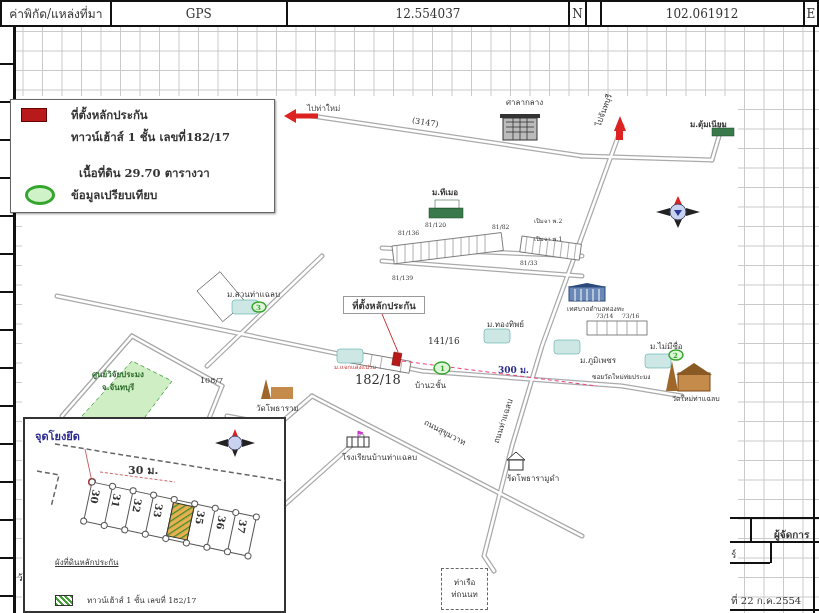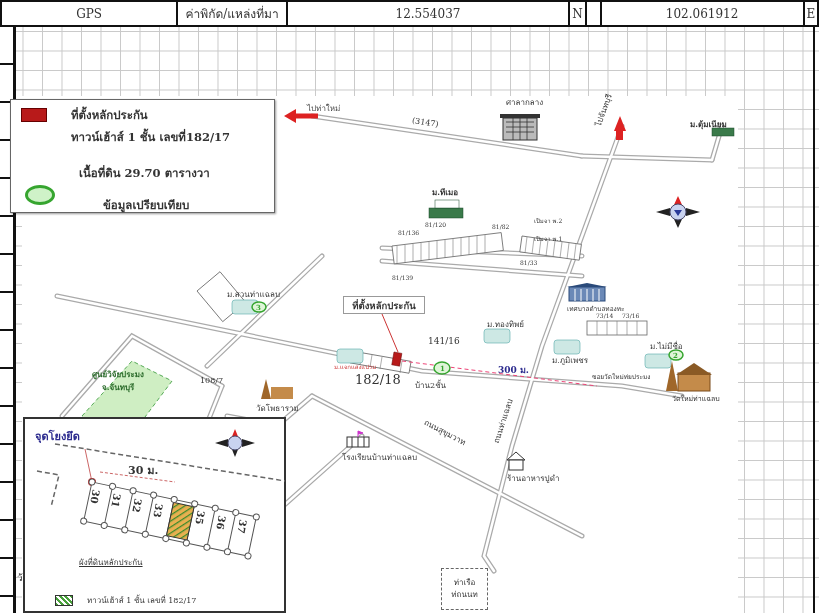--- a/index.html
+++ b/index.html
@@ -22,33 +22,33 @@
 
   
   .map { position: absolute; left: 22px; top: 96px; width: 716px; height: 517px; background: #fff; }
   .map svg { position: absolute; left: 0; top: 0; }
 
   .legend { position: absolute; left: 10px; top: 99px; width: 265px; height: 114px; background: #fff; border: 1px solid #666; box-shadow: 1px 1px 2px rgba(0,0,0,0.4); font-weight: bold; font-size: 11.5px; color: #333; }
   .legend .swatch-red { position: absolute; left: 10px; top: 8px; width: 26px; height: 14px; background: #b81a1a; border: 1px solid #600; }
   .legend .l1 { position: absolute; left: 60px; top: 6px; }
   .legend .l2 { position: absolute; left: 60px; top: 28px; }
   .legend .l3 { position: absolute; left: 60px; top: 64px; margin-left: 8px; }
-  .legend .l4 { position: absolute; left: 60px; top: 96px; margin-left: 32px; }
+  .legend .l4 { position: absolute; left: 60px; top: 86px; }
   .legend .circle-green { position: absolute; left: 14px; top: 85px; width: 30px; height: 20px; border-radius: 50%; border: 3px solid #36a52f; background: #cff2c8; }
 
   .lbl { position: absolute; font-size: 8px; color: #333; white-space: nowrap; }
   .lbl.bold { font-weight: bold; }
 
   .callout { position: absolute; left: 343px; top: 296px; width: 82px; height: 18px; border: 1.5px solid #999; background: #fff; font-size: 9.5px; font-weight: bold; color: #333; display: flex; align-items: center; justify-content: center; }
 
   
   .inset { position: absolute; left: 23px; top: 417px; width: 263px; height: 196px; background: #fff; border: 2px solid #333; }
   .inset .title { position: absolute; left: 10px; top: 8px; font-size: 11px; font-weight: bold; color: #2b2a8e; }
   .inset .dist { position: absolute; left: 103px; top: 42px; font-size: 11px; font-weight: bold; color: #333; }
-  .inset .subtitle { position: absolute; left: 30px; top: 137px; font-size: 8px; text-decoration: underline; color: #333; margin-left: 24px; }
+  .inset .subtitle { position: absolute; left: 30px; top: 137px; font-size: 8px; text-decoration: underline; color: #333; }
   .inset .foot-swatch { position: absolute; left: 30px; top: 176px; width: 18px; height: 11px; border: 1px solid #333; background: repeating-linear-gradient(45deg, #48a03a 0 2px, #fff 2px 4px); }
   .inset .foot { position: absolute; left: 62px; top: 175px; font-size: 8px; color: #333; }
 
   
   .brtable { position: absolute; left: 730px; top: 517px; width: 89px; height: 96px; background: transparent; }
   .brtable .hline { position: absolute; background: #111; height: 2px; }
   .brtable .vline { position: absolute; background: #111; width: 2px; }
   .brtable .txt { position: absolute; font-size: 10px; color: #333; white-space: nowrap; }
 
   .box-dashed { position: absolute; left: 441px; top: 568px; width: 47px; height: 42px; border: 1px dashed #666; background: #fff; font-size: 8px; text-align: center; padding-top: 8px; line-height: 12px; color: #333; }
@@ -56,22 +56,22 @@
 </head>
 <body>
 
 <div class="sheet">
 
   <div class="grid"></div>
   <div class="left-rail"></div>
   <div class="right-rail"></div>
 
   <div class="hdr">
+    <div class="cell" style="width:115px">ค่าพิกัด/แหล่งที่มา</div>
     <div class="cell" style="width:185px">GPS</div>
-    <div class="cell" style="width:115px">ค่าพิกัด/แหล่งที่มา</div>
     <div class="cell" style="width:296px">12.554037</div>
     <div class="cell" style="width:18px">N</div>
     <div class="cell" style="width:15px"></div>
     <div class="cell" style="width:213px">102.061912</div>
     <div class="cell" style="width:13px">E</div>
   </div>
 
   <div class="map">
     <svg width="716" height="517" viewBox="0 0 716 517">
       <g fill="none" stroke="#aaa" stroke-width="5" stroke-linecap="round">
@@ -226,33 +226,33 @@
     <div class="lbl bold" style="left:476px;top:267px;font-size:9px;color:#2b2a8e">300 ม.</div>
     <div class="lbl" style="left:418px;top:268px;font-size:7px;font-weight:bold;color:#36a52f">1</div>
     <div class="lbl" style="left:393px;top:283px;font-size:8px">บ้าน2ชั้น</div>
     <div class="lbl" style="left:234px;top:207px;font-size:7px;font-weight:bold;color:#36a52f">3</div>
     <div class="lbl" style="left:651px;top:255px;font-size:7px;font-weight:bold;color:#36a52f">2</div>
 
     <div class="lbl" style="left:465px;top:222px">ม.ทองทิพย์</div>
     <div class="lbl" style="left:545px;top:208px;font-size:6.5px">เทศบาลตำบลทองทะ</div>
     <div class="lbl" style="left:574px;top:216px;font-size:6px">73/14</div>
     <div class="lbl" style="left:600px;top:216px;font-size:6px">73/16</div>
-    <div class="lbl" style="left:530px;top:258px">ม.ภูมิเพชร</div>
+    <div class="lbl" style="left:558px;top:258px">ม.ภูมิเพชร</div>
     <div class="lbl" style="left:628px;top:244px">ม.ไม่มีชื่อ</div>
     <div class="lbl" style="left:570px;top:276px;font-size:6.5px">ซอยวัดใหม่ท่ยประมง</div>
     <div class="lbl" style="left:650px;top:297px;font-size:7px">วัดใหม่ท่าแฉลบ</div>
     <div class="lbl" style="left:205px;top:192px">ม.สวนท่าแฉลบ</div>
     <div class="lbl bold" style="left:70px;top:272px;color:#2a6a2a">ศูนย์วิจัยประมง</div>
     <div class="lbl bold" style="left:80px;top:285px;color:#2a6a2a">จ.จันทบุรี</div>
     <div class="lbl" style="left:178px;top:280px">108/7</div>
     <div class="lbl" style="left:234px;top:306px">วัดโพธาราม</div>
     <div class="lbl" style="left:320px;top:355px">โรงเรียนบ้านท่าแฉลบ</div>
     <div class="lbl" style="left:400px;top:330px;transform:rotate(28deg)">ถนนสุขุมวาท</div>
     <div class="lbl" style="left:468px;top:345px;transform:rotate(-72deg);transform-origin:left top">ถนนท่าแฉลบ</div>
-    <div class="lbl" style="left:485px;top:376px">ร้านอาหารปูดำ</div>
+    <div class="lbl" style="left:485px;top:376px">ร้ดโพธารามูดำ</div>
     <div class="lbl" style="left:312px;top:266px;font-size:6px;color:#c33">ม.แจกแสงแปรม</div>
   </div>
 
   <div class="legend">
     <div class="swatch-red"></div>
     <div class="l1">ที่ตั้งหลักประกัน</div>
     <div class="l2">ทาวน์เฮ้าส์ 1 ชั้น เลขที่182/17</div>
     <div class="l3">เนื้อที่ดิน 29.70 ตารางวา</div>
     <div class="circle-green"></div>
     <div class="l4">ข้อมูลเปรียบเทียบ</div>
@@ -322,15 +322,26 @@
     <div class="lbl bold" style="left:105px;top:81px;font-size:10px;transform:rotate(100deg)">32</div>
     <div class="lbl bold" style="left:126px;top:86px;font-size:10px;transform:rotate(100deg)">33</div>
     <div class="lbl bold" style="left:168px;top:93px;font-size:10px;transform:rotate(100deg)">35</div>
     <div class="lbl bold" style="left:189px;top:98px;font-size:10px;transform:rotate(100deg)">36</div>
     <div class="lbl bold" style="left:210px;top:102px;font-size:10px;transform:rotate(100deg)">37</div>
     <div class="subtitle">ผังที่ดินหลักประกัน</div>
     <div class="foot-swatch"></div>
     <div class="foot">ทาวน์เฮ้าส์ 1 ชั้น เลขที่ 182/17</div>
   </div>
 
+  <div class="brtable">
+    <div class="hline" style="left:0;top:0;width:89px"></div>
+    <div class="vline" style="left:20px;top:0;height:25px"></div>
+    <div class="hline" style="left:0;top:24px;width:89px"></div>
+    <div class="vline" style="left:40px;top:24px;height:22px"></div>
+    <div class="hline" style="left:0;top:45px;width:40px"></div>
+    <div class="hline" style="left:0;top:92px;width:89px"></div>
+    <div class="txt" style="left:44px;top:10px;font-weight:bold">ผู้จัดการ</div>
+    <div class="txt" style="left:1px;top:30px">ร์</div>
+    <div class="txt" style="left:1px;top:76px">ที่ 22 ก.ค.2554</div>
+  </div>
   <div class="lbl" style="left:17px;top:570px;font-size:10px">วั</div>
 
 </div>
 
 </body></html>

